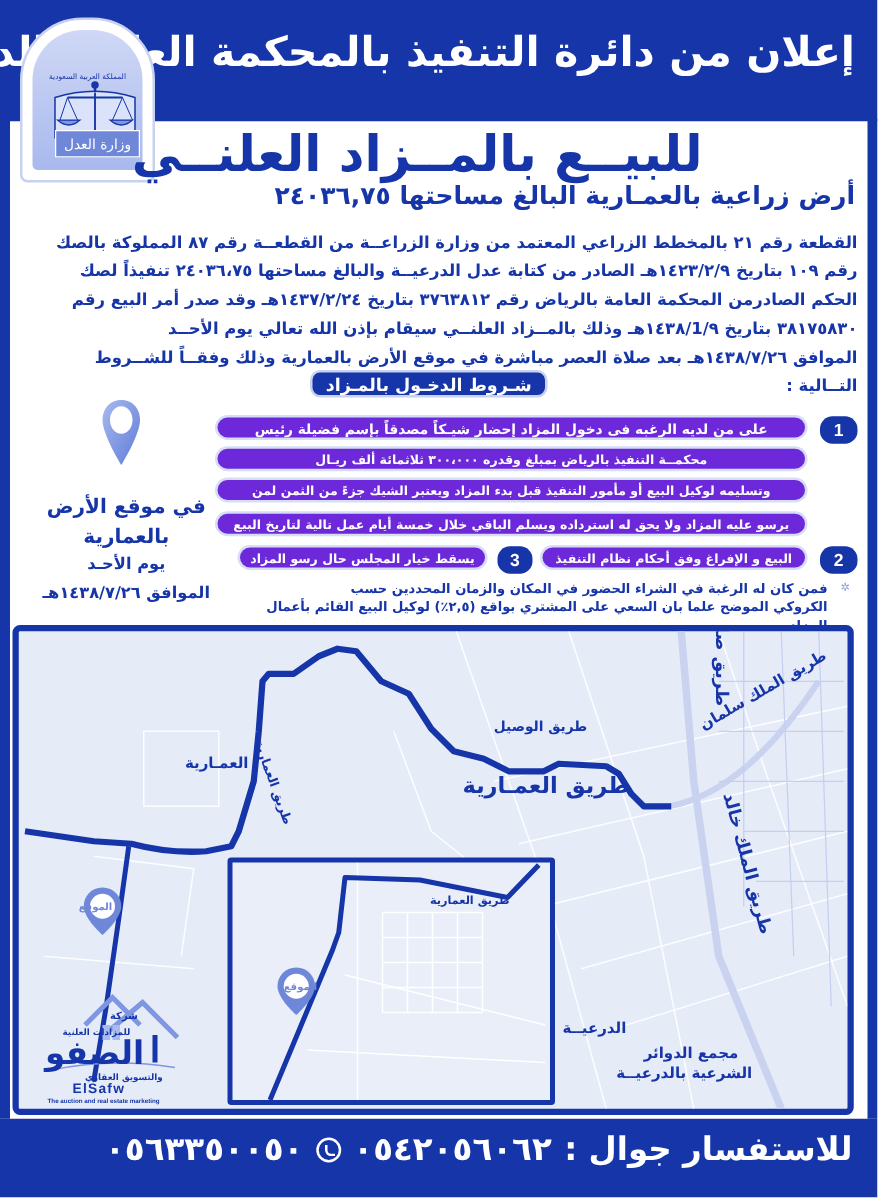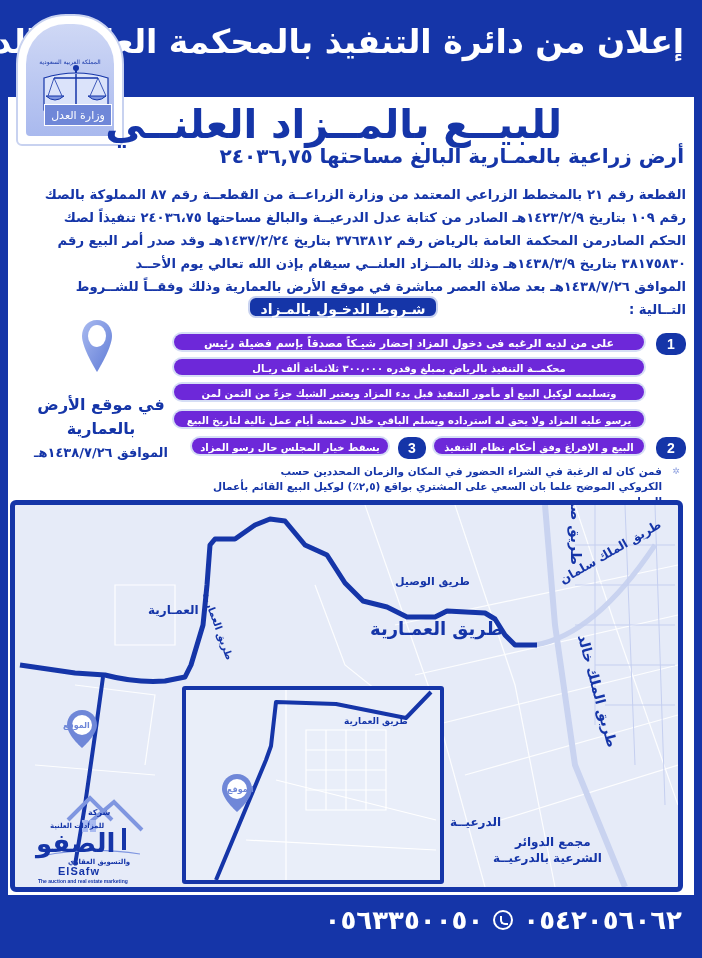--- a/index.html
+++ b/index.html
@@ -83,21 +83,21 @@
     </div>
   </div>
 
   <div class="subtitle">للبيــع بالمــزاد العلنــي</div>
   <div class="headline">أرض زراعية بالعمـارية البالغ مساحتها ٢٤٠٣٦,٧٥</div>
 
   <div class="body-text">
     <span class="body-line">القطعة رقم ٢١ بالمخطط الزراعي المعتمد من وزارة الزراعــة من القطعــة رقم ٨٧ المملوكة بالصك</span>
     <span class="body-line">رقم ١٠٩ بتاريخ ١٤٢٣/٢/٩هـ الصادر من كتابة عدل الدرعيــة  والبالغ مساحتها ٢٤٠٣٦،٧٥ تنفيذاً لصك</span>
     <span class="body-line">الحكم الصادرمن المحكمة العامة بالرياض رقم ٣٧٦٣٨١٢ بتاريخ ١٤٣٧/٢/٢٤هـ وقد صدر أمر البيع رقم</span>
-    <span class="body-line">٣٨١٧٥٨٣٠ بتاريخ ١٤٣٨/٣/٩هـ وذلك بالمــزاد العلنــي  سيقام بإذن الله تعالي يوم الأحــد</span>
+    <span class="body-line">٣٨١٧٥٨٣٠ بتاريخ ١٤٣٨/1/٩هـ وذلك بالمــزاد العلنــي  سيقام بإذن الله تعالي يوم الأحــد</span>
     <span class="body-line">الموافق ١٤٣٨/٧/٢٦هـ   بعد صلاة العصر مباشرة في موقع الأرض بالعمارية وذلك وفقــاً للشــروط</span>
     <span class="body-line">التــالية :</span>
   </div>
 
   <div class="conditions-title">شـروط الدخـول بالمـزاد</div>
 
   <div class="num-badge" style="right:16px; top:333px;">1</div>
   <div class="cond-row" style="right:58px; top:334px; width:470px; font-size:11px;">على من لديه الرغبه فى دخول المزاد إحضار شيـكاً مصدقاً بإسم فضيلة رئيس</div>
   <div class="cond-row" style="right:58px; top:359px; width:470px;">محكمــة التنفيذ بالرياض بمبلغ وقدره ٣٠٠،٠٠٠ ثلاثمائة ألف ريـال</div>
   <div class="cond-row" style="right:58px; top:384px; width:470px;">وتسليمه لوكيل البيع أو مأمور التنفيذ قبل بدء المزاد ويعتبر الشيك جزءً من الثمن لمن</div>
@@ -119,20 +119,21 @@
       <linearGradient id="pg" x1="0" y1="0" x2="1" y2="1">
         <stop offset="0" stop-color="#a9baf0"></stop>
         <stop offset="1" stop-color="#5f7bd6"></stop>
       </linearGradient>
     </defs>
     <path d="M17 2 C7 2 2 10 2 18 C2 30 17 54 17 54 C17 54 32 30 32 18 C32 10 27 2 17 2 Z" fill="url(#pg)"></path>
     <ellipse cx="17" cy="18" rx="9" ry="11" fill="#ffffff"></ellipse>
   </svg>
   <div class="loc-block">
     <div class="loc-line1">في موقع الأرض بالعمارية</div>
+    <div class="loc-line2">يوم الأحـد</div>
     <div class="loc-line3">الموافق ١٤٣٨/٧/٢٦هـ</div>
   </div>
 
   <div class="map-box">
     <svg class="map-svg" viewBox="0 0 663 382">
 
       <g stroke="#ffffff" stroke-width="1.2" fill="none" opacity="0.9">
         <path d="M350 0 L420 200 L470 382"></path>
         <path d="M440 0 L500 180 L540 382"></path>
         <path d="M560 0 L600 120 L663 300"></path>
@@ -209,19 +210,20 @@
     <span class="map-label" style="left:60px; top:18px; font-size:8px;">شركة</span>
     <span class="map-label" style="left:22px; top:32px; font-size:7px;">للمزادات العلنية</span>
     <span class="map-label" style="left:8px; top:38px; font-size:26px;">الصفو</span>
     <span class="map-label" style="left:40px; top:68px; font-size:7px;">والتسويق العقاري</span>
     <span class="map-label" style="left:30px; top:75px; font-size:11px; letter-spacing:1px; direction:ltr; font-family:Liberation Sans, sans-serif;">ElSafw</span>
     <span class="map-label" style="left:10px; top:88px; font-size:5px; direction:ltr; font-family:'Liberation Sans', sans-serif;">The auction and real estate marketing</span>
   </div>
 
   <div class="footer-band">
     <div class="footer-text">
+      <span>للاستفسار جوال :</span>
       <span>٠٥٤٢٠٥٦٠٦٢</span>
       <span class="wa-icon"></span>
       <span>٠٥٦٣٣٥٠٠٥٠</span>
     </div>
   </div>
 
 </div>
 
 </body></html>

